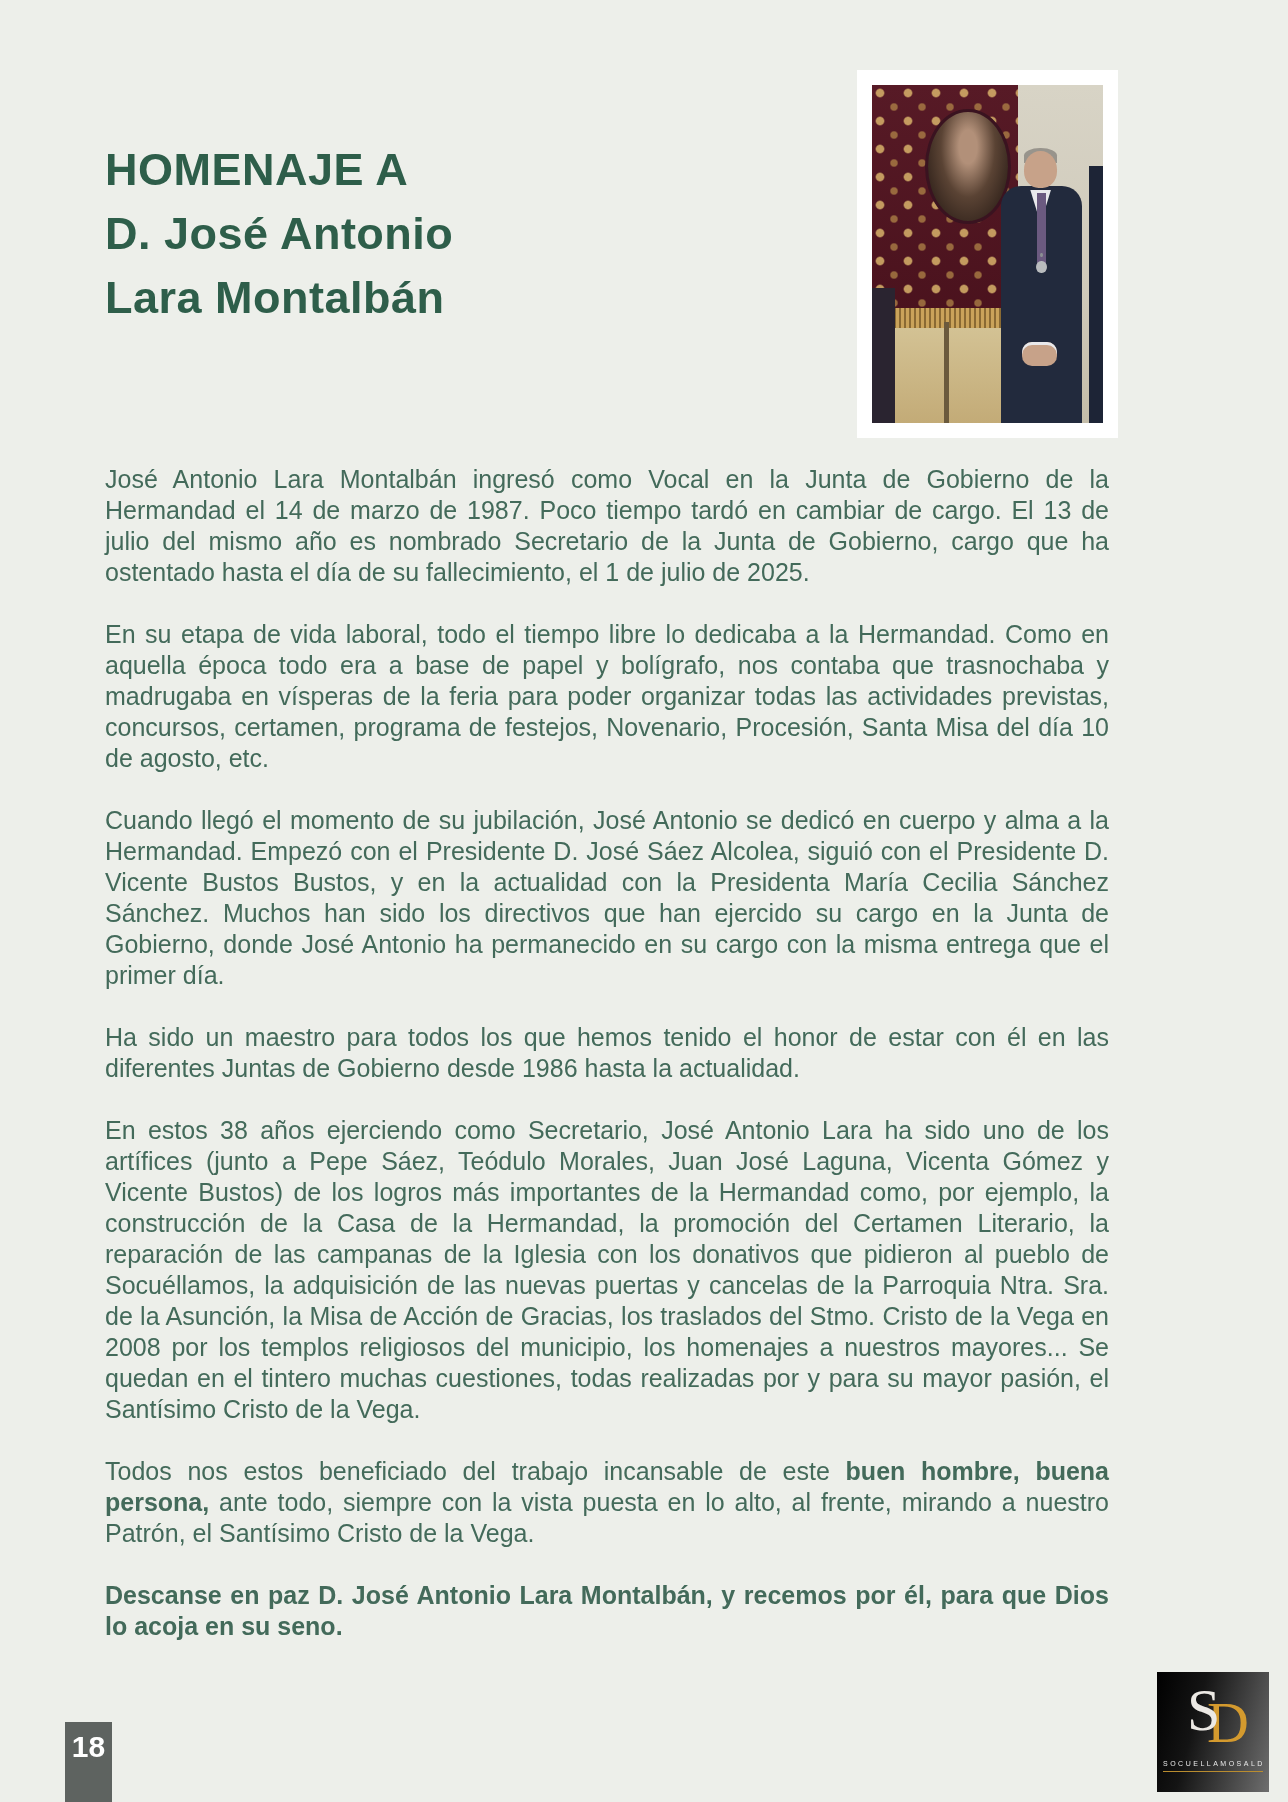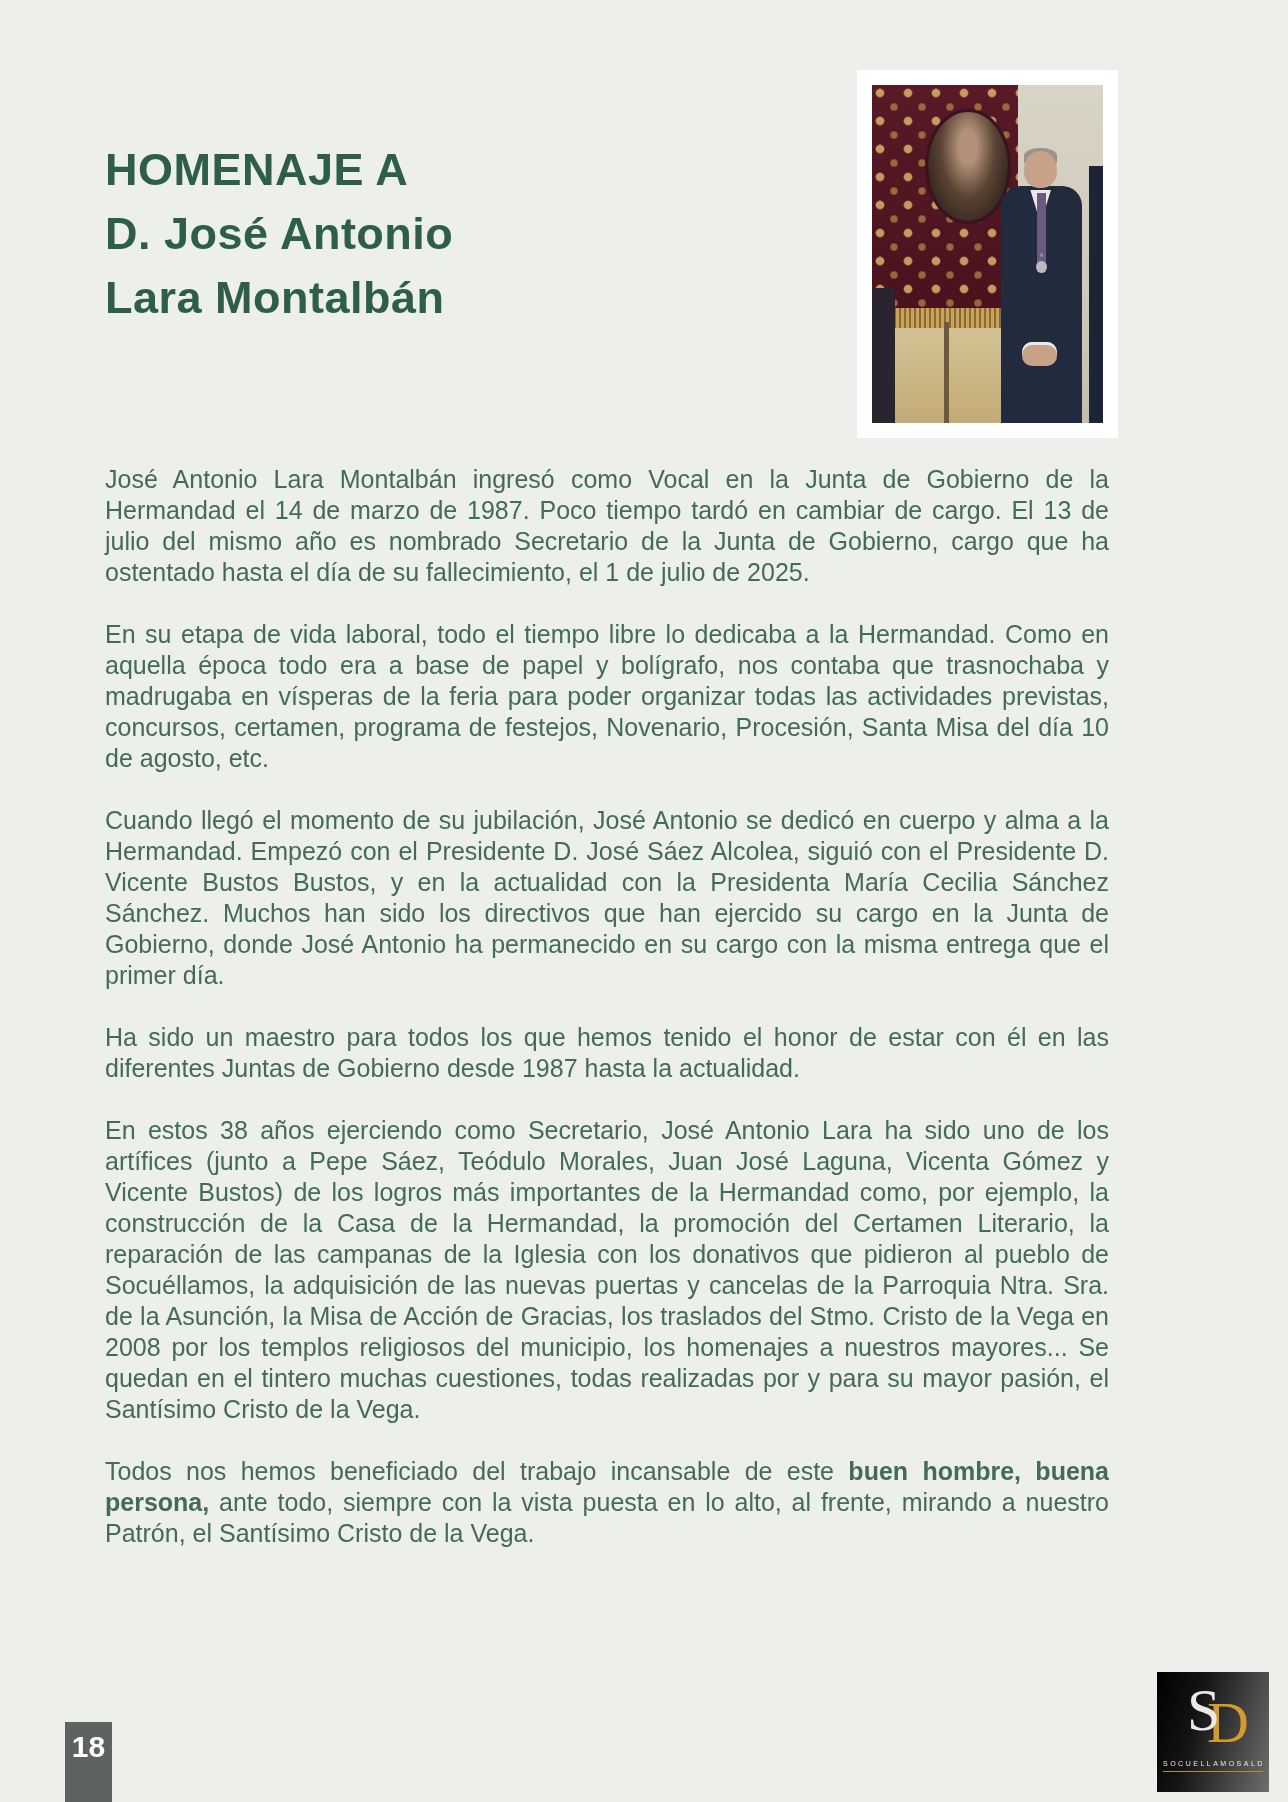--- a/index.html
+++ b/index.html
@@ -111,23 +111,24 @@
     <div class="ph ph-tie"></div>
     <div class="ph ph-medal"></div>
     <div class="ph ph-hands"></div>
   </div>
 </div>
 
 <div class="body-text">
     <p class="para"><span>José Antonio Lara Montalbán ingresó como Vocal en la Junta de Gobierno de la Hermandad el 14 de marzo de 1987. Poco tiempo tardó en cambiar de cargo. El 13 de julio del mismo año es nombrado Secretario de la Junta de Gobierno, cargo que ha ostentado hasta el día de su fallecimiento, el 1 de julio de 2025.</span></p>
     <p class="para"><span>En su etapa de vida laboral, todo el tiempo libre lo dedicaba a la Hermandad. Como en aquella época todo era a base de papel y bolígrafo, nos contaba que trasnochaba y madrugaba en vísperas de la feria para poder organizar todas las actividades previstas, concursos, certamen, programa de festejos, Novenario, Procesión, Santa Misa del día 10 de agosto, etc.</span></p>
     <p class="para"><span>Cuando llegó el momento de su jubilación, José Antonio se dedicó en cuerpo y alma a la Hermandad. Empezó con el Presidente D. José Sáez Alcolea, siguió con el Presidente D. Vicente Bustos Bustos, y en la actualidad con la Presidenta María Cecilia Sánchez Sánchez. Muchos han sido los directivos que han ejercido su cargo en la Junta de Gobierno, donde José Antonio ha permanecido en su cargo con la misma entrega que el primer día.</span></p>
-    <p class="para"><span>Ha sido un maestro para todos los que hemos tenido el honor de estar con él en las diferentes Juntas de Gobierno desde 1987 hasta la actualidad.</span></p>
+    <p class="para"><span>Ha sido un maestro para todos los que hemos tenido el honor de estar con él en las diferentes Juntas de Gobierno desde 1986 hasta la actualidad.</span></p>
     <p class="para"><span>En estos 38 años ejerciendo como Secretario, José Antonio Lara ha sido uno de los artífices (junto a Pepe Sáez, Teódulo Morales, Juan José Laguna, Vicenta Gómez y Vicente Bustos) de los logros más importantes de la Hermandad como, por ejemplo, la construcción de la Casa de la Hermandad, la promoción del Certamen Literario, la reparación de las campanas de la Iglesia con los donativos que pidieron al pueblo de Socuéllamos, la adquisición de las nuevas puertas y cancelas de la Parroquia Ntra. Sra. de la Asunción, la Misa de Acción de Gracias, los traslados del Stmo. Cristo de la Vega en 2008 por los templos religiosos del municipio, los homenajes a nuestros mayores... Se quedan en el tintero muchas cuestiones, todas realizadas por y para su mayor pasión, el Santísimo Cristo de la Vega.</span></p>
-    <p class="para"><span>Todos nos hemos beneficiado del trabajo incansable de este </span><b>buen hombre, buena persona,</b><span> ante todo, siempre con la vista puesta en lo alto, al frente, mirando a nuestro Patrón, el Santísimo Cristo de la Vega.</span></p>
+    <p class="para"><span>Todos nos estos beneficiado del trabajo incansable de este </span><b>buen hombre, buena persona,</b><span> ante todo, siempre con la vista puesta en lo alto, al frente, mirando a nuestro Patrón, el Santísimo Cristo de la Vega.</span></p>
+    <p class="para"><b>Descanse en paz D. José Antonio Lara Montalbán, y recemos por él, para que Dios lo acoja en su seno.</b></p>
   </div>
 
 <div class="page-badge">
   <span>18</span>
 </div>
 
 <div class="logo">
   <span class="logo-s">S</span>
   <span class="logo-d">D</span>
   <div class="logo-caption">SOCUELLAMOSALDIA</div>

